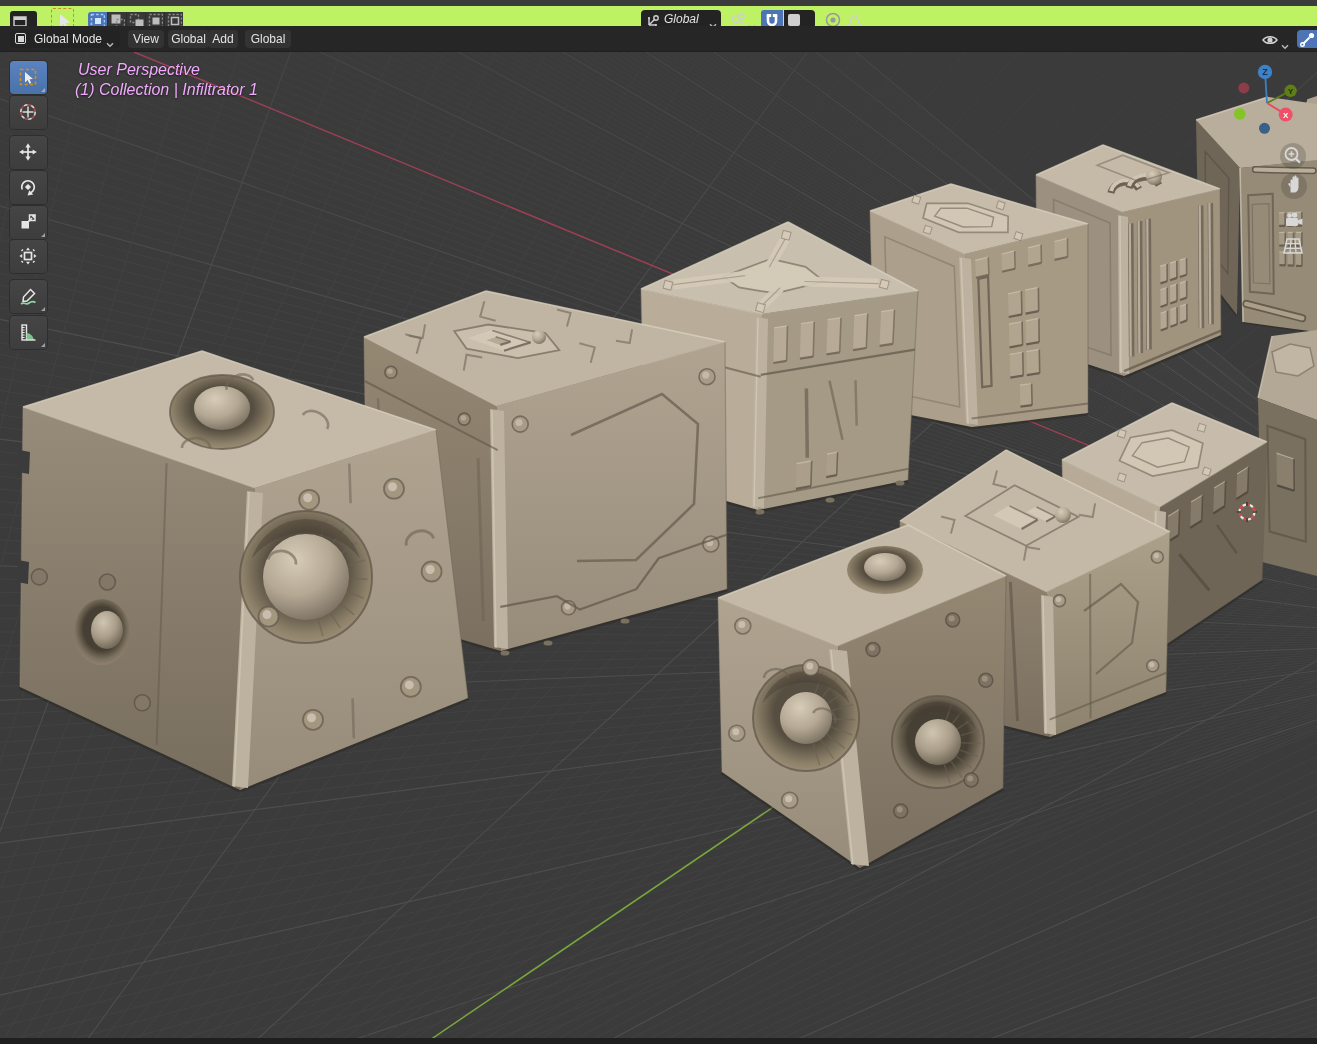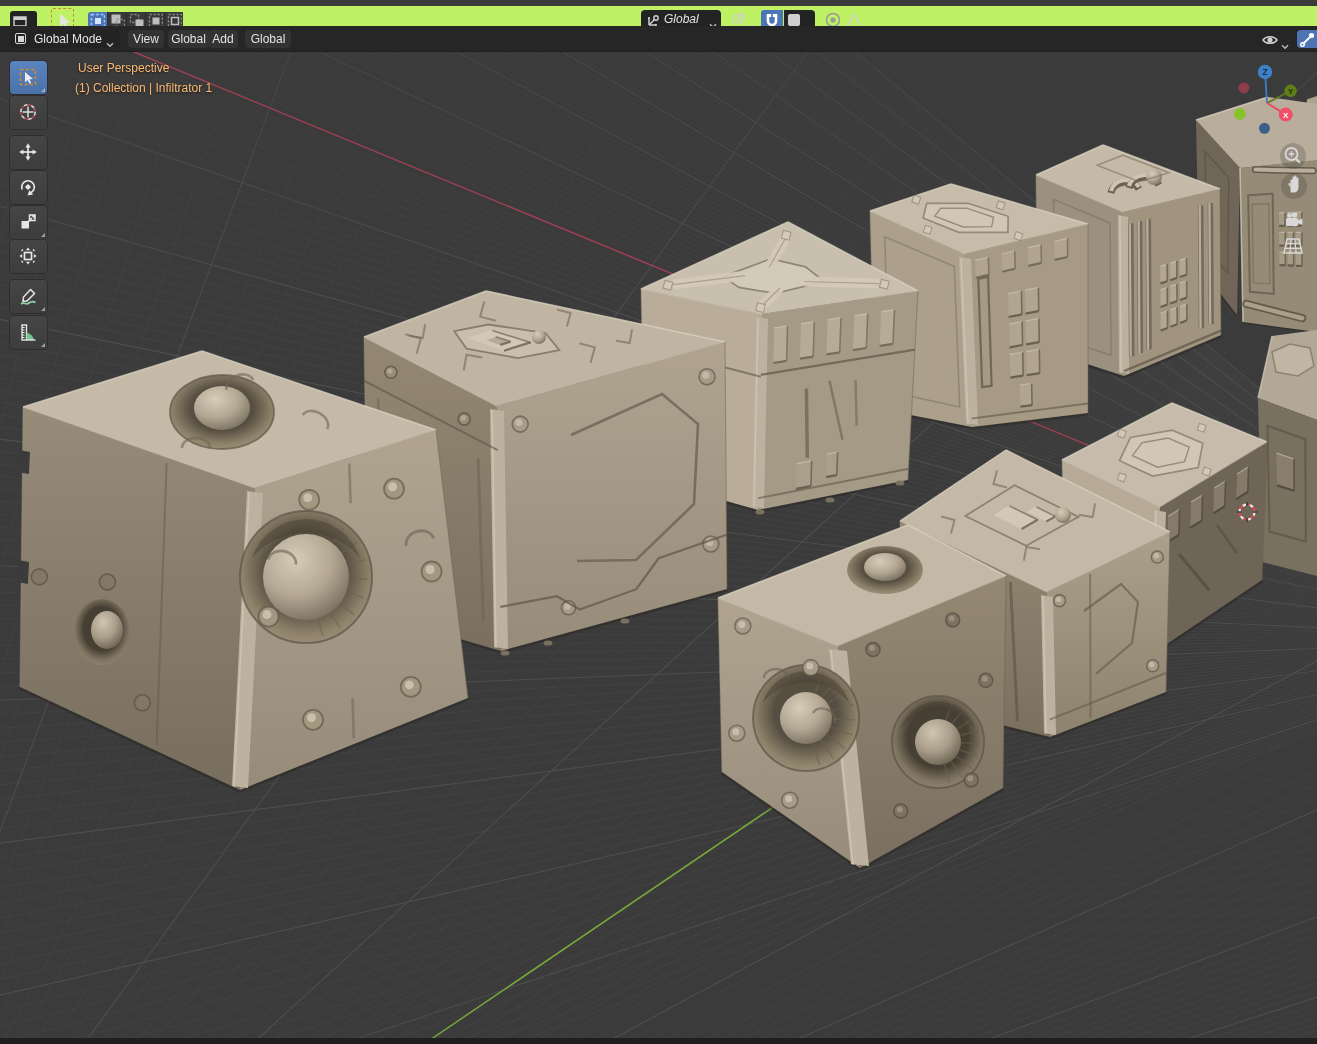--- a/index.html
+++ b/index.html
@@ -1,19 +1,19 @@
 <!DOCTYPE html>
 <html><head><meta charset="utf-8"><style>
 * { margin:0; padding:0; box-sizing:border-box; }
 body { width:1317px; height:1044px; overflow:hidden; background:#3b3b3b; font-family:"Liberation Sans",sans-serif; }
 .row1 { position:absolute; left:0; top:6px; width:1317px; height:26px; background:#bef264;font-style:italic; }
 .row2 { position:absolute; left:0; top:26px; width:1317px; height:26px; background:#262626; border-bottom:1px solid #1f1f1f; }
 .chip { position:absolute; height:18px; top:4px; border-radius:4px; background:#333333; color:#e3e3e3; font-size:12px; line-height:18px; text-align:center; }
 .vp { position:absolute; left:0; top:52px; width:1317px; height:992px; background:#3b3b3b; overflow:hidden; }
-.ovtext { position:absolute; color:#fdba74; font-size:12px; text-shadow:0 1px 2px rgba(0,0,0,.6); white-space:nowrap; }
+.ovtext { position:absolute; color:#f0abfc; font-size:16px; text-shadow:0 1px 2px rgba(0,0,0,.6); white-space:nowrap;font-style:italic; }
 </style></head>
 <body>
 <div class="vp">
 <svg width="1317" height="992" viewBox="0 0 1317 992">
       <defs>
         <radialGradient id="dg_a" cx="38%" cy="30%" r="75%">
 <stop offset="0%" stop-color="#d6ccb8"></stop>
           <stop offset="55%" stop-color="#b4a894"></stop>
           <stop offset="100%" stop-color="#7a7060"></stop>
         </radialGradient>

